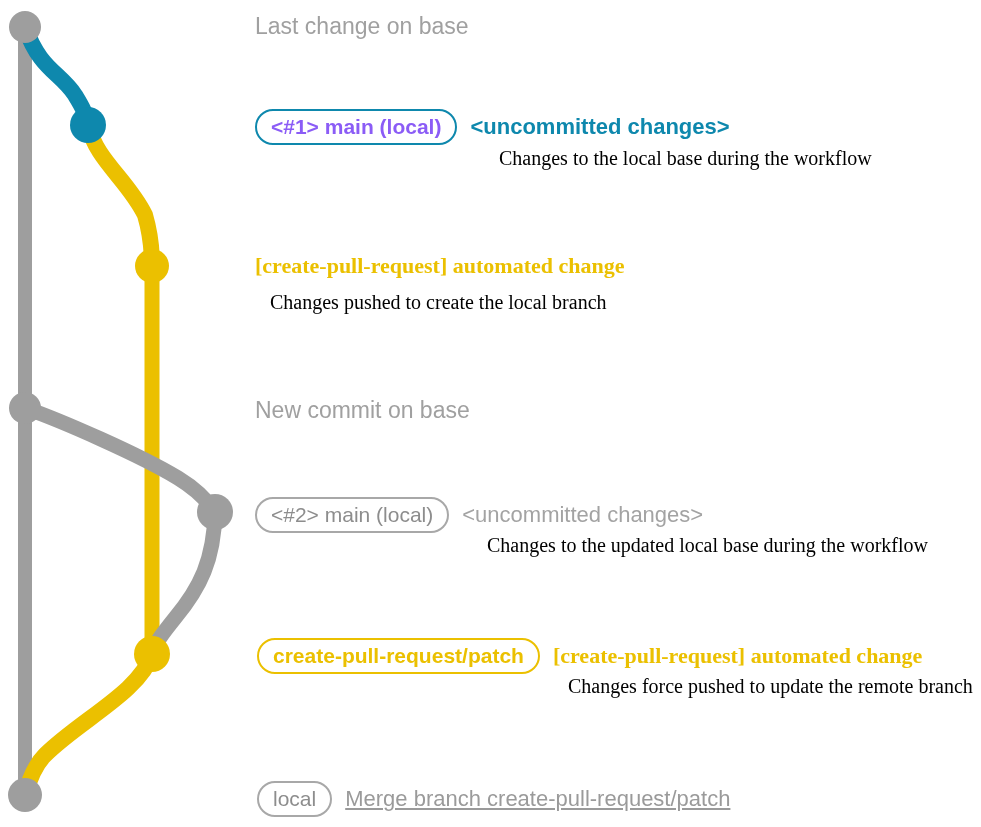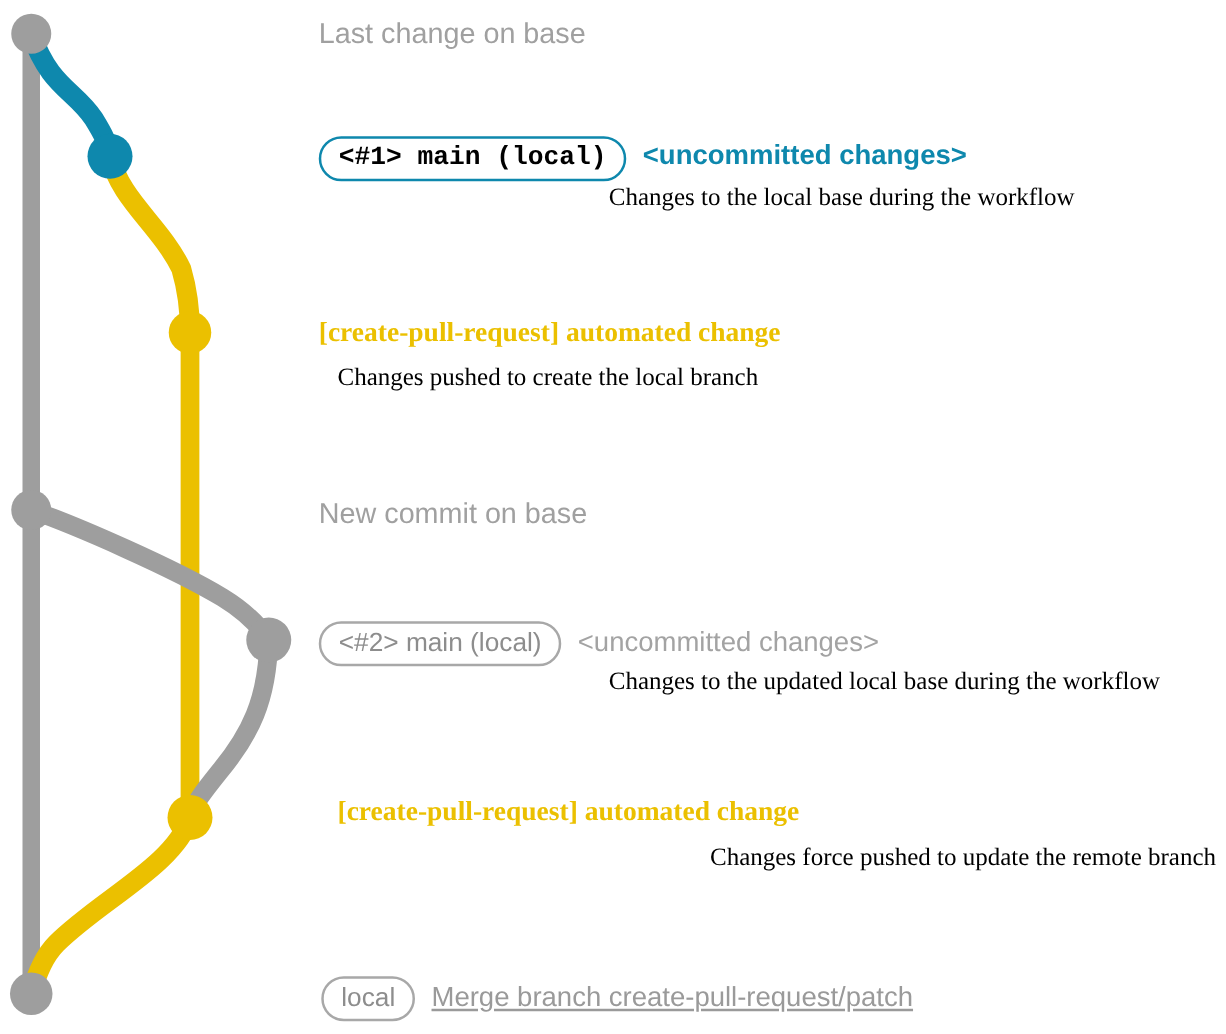--- a/index.html
+++ b/index.html
@@ -37,23 +37,22 @@
     border: 2px solid #9a9a9a;
     border-radius: 18px;
     padding: 5px 14px 6px 14px;
     font-size: 21px;
     line-height: 1;
     color: #9a9a9a;
     background: transparent;
   }
   .pill.teal {
     border-color: #0e88ad;
-    color: #000000;
+    color: #8b5cf6;
     font-weight: bold;
-    font-family: Liberation Mono, monospace;
   }
   .pill.yellow {
     border-color: #ebc000;
     color: #ebc000;
     font-weight: bold;
   }
   .pill.gray {
     border-color: #a8a8a8;
     color: #8d8d8d;
     text-align: right;
@@ -112,36 +111,37 @@
     <circle cx="152" cy="654" r="18" fill="#ebc000"></circle>
     <circle cx="25" cy="795" r="17" fill="#9e9e9e"></circle>
   </svg>
 
   <div class="heading" style="left:255px; top:15px;">Last change on base</div>
 
   <div class="row" style="left:255px; top:109px;">
     <span class="pill teal">&lt;#1&gt; main (local)</span>
     <span class="subject teal">&lt;uncommitted changes&gt;</span>
   </div>
-  <div class="note" style="left:487px; top:148px;">Changes to the local base during the workflow</div>
+  <div class="note" style="left:499px; top:148px;">Changes to the local base during the workflow</div>
 
   <div class="row" style="left:255px; top:255px;">
     <span class="subject yellow" style="margin-left:0;">[create-pull-request] automated change</span>
   </div>
   <div class="note" style="left:270px; top:292px;">Changes pushed to create the local branch</div>
 
   <div class="heading" style="left:255px; top:399px;">New commit on base</div>
 
   <div class="row" style="left:255px; top:497px;">
     <span class="pill gray">&lt;#2&gt; main (local)</span>
     <span class="subject gray">&lt;uncommitted changes&gt;</span>
   </div>
   <div class="note" style="left:487px; top:535px;">Changes to the updated local base during the workflow</div>
 
   <div class="row" style="left:257px; top:638px;">
+    <span class="pill yellow">create-pull-request/patch</span>
     <span class="subject yellow">[create-pull-request] automated change</span>
   </div>
   <div class="note" style="left:568px; top:676px;">Changes force pushed to update the remote branch</div>
 
   <div class="row" style="left:257px; top:781px;">
     <span class="pill gray">local</span>
     <span class="subject graydark">Merge branch create-pull-request/patch</span>
   </div>
 
 </div>

